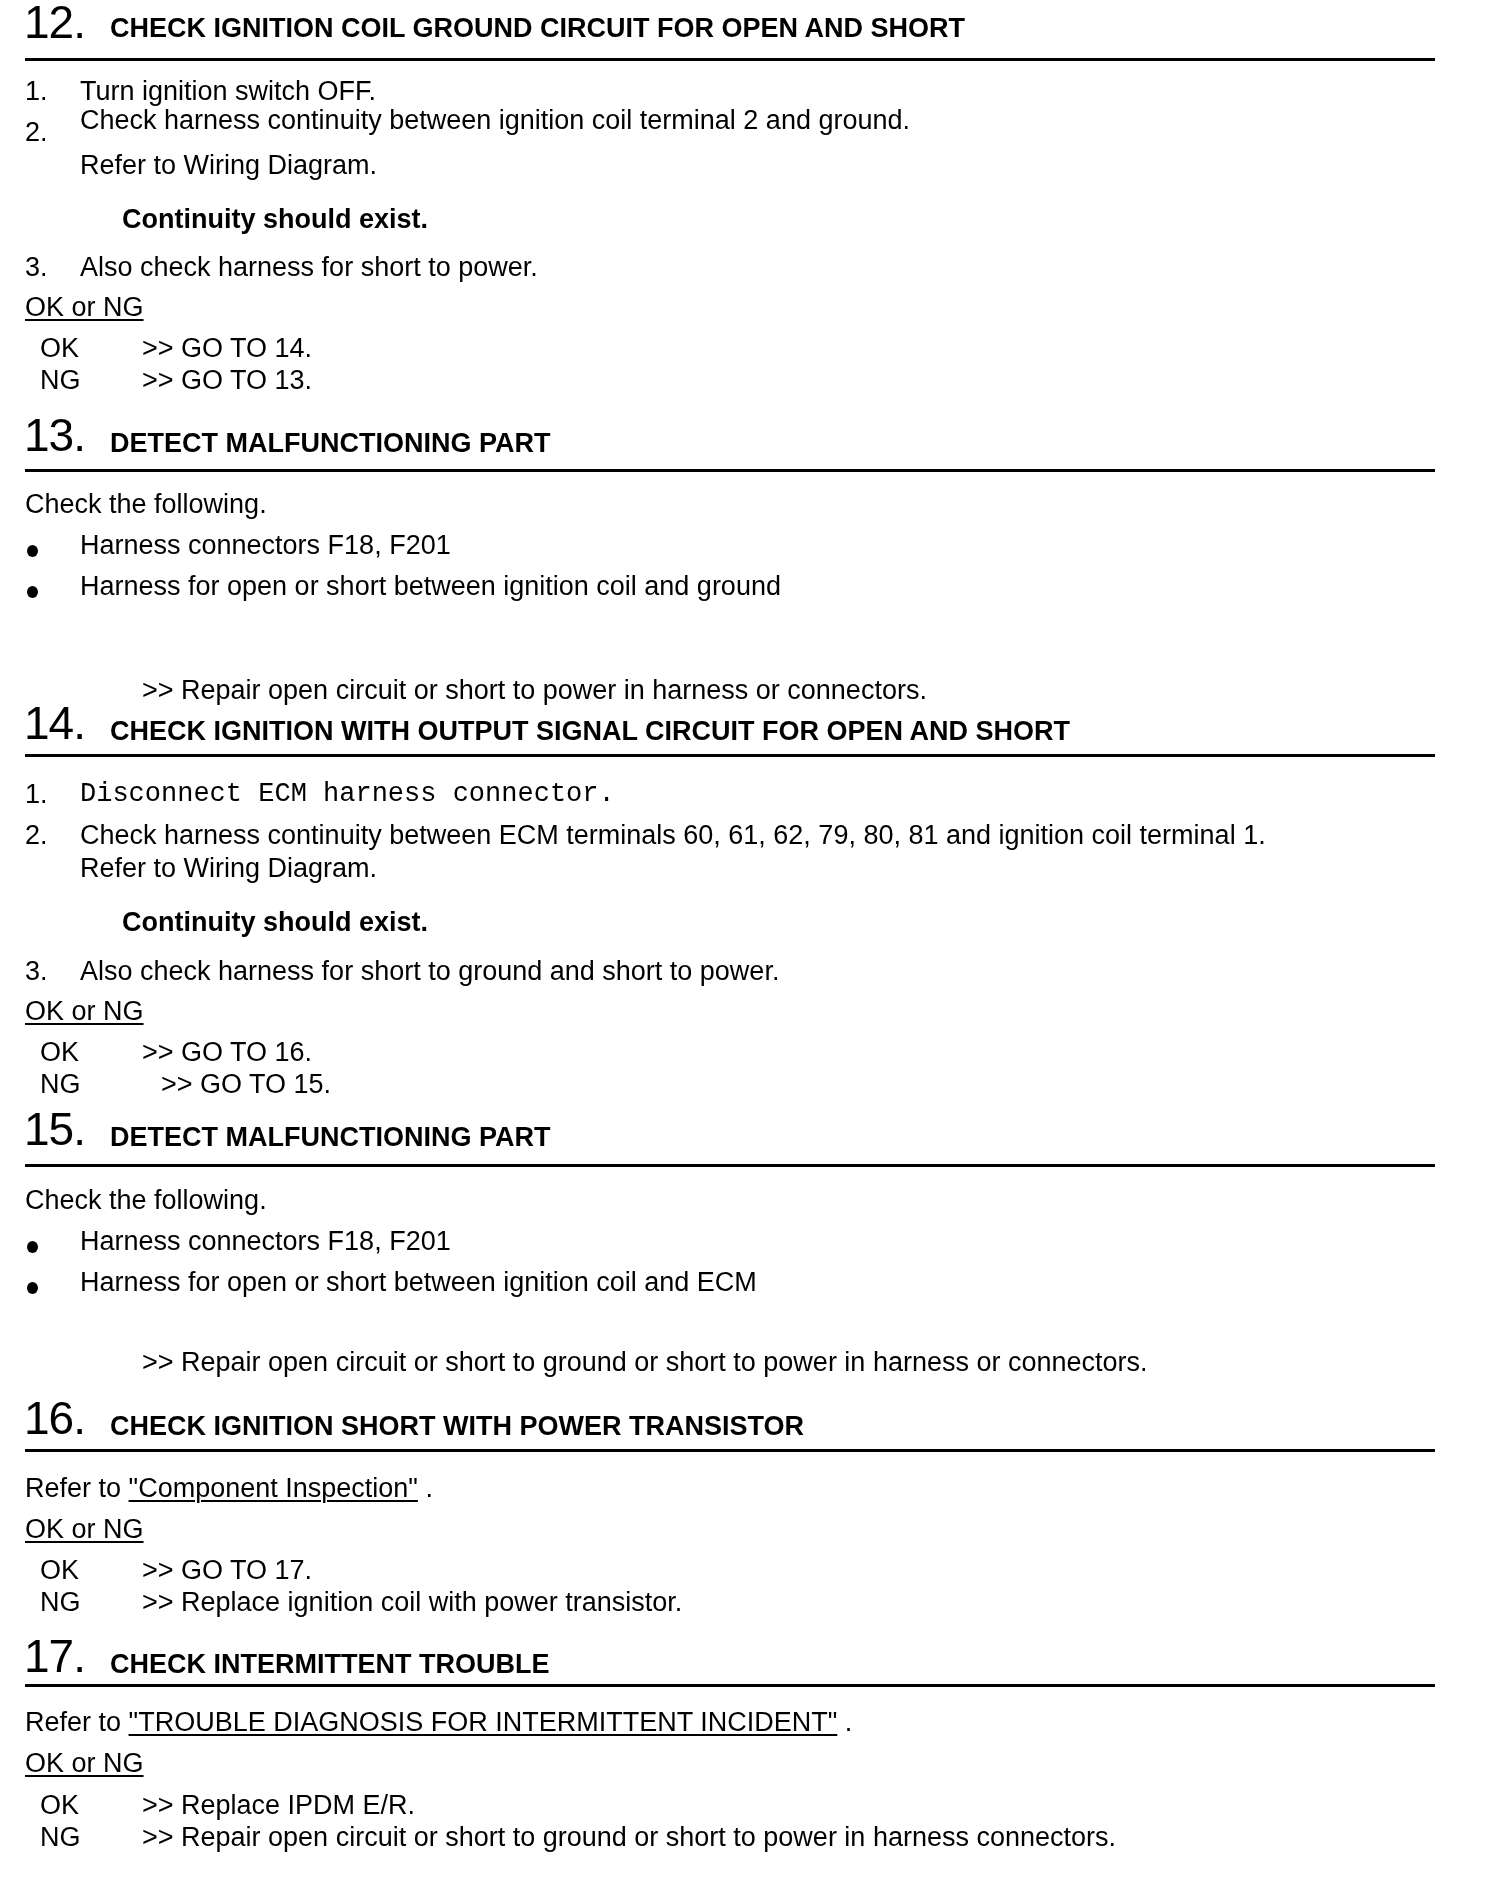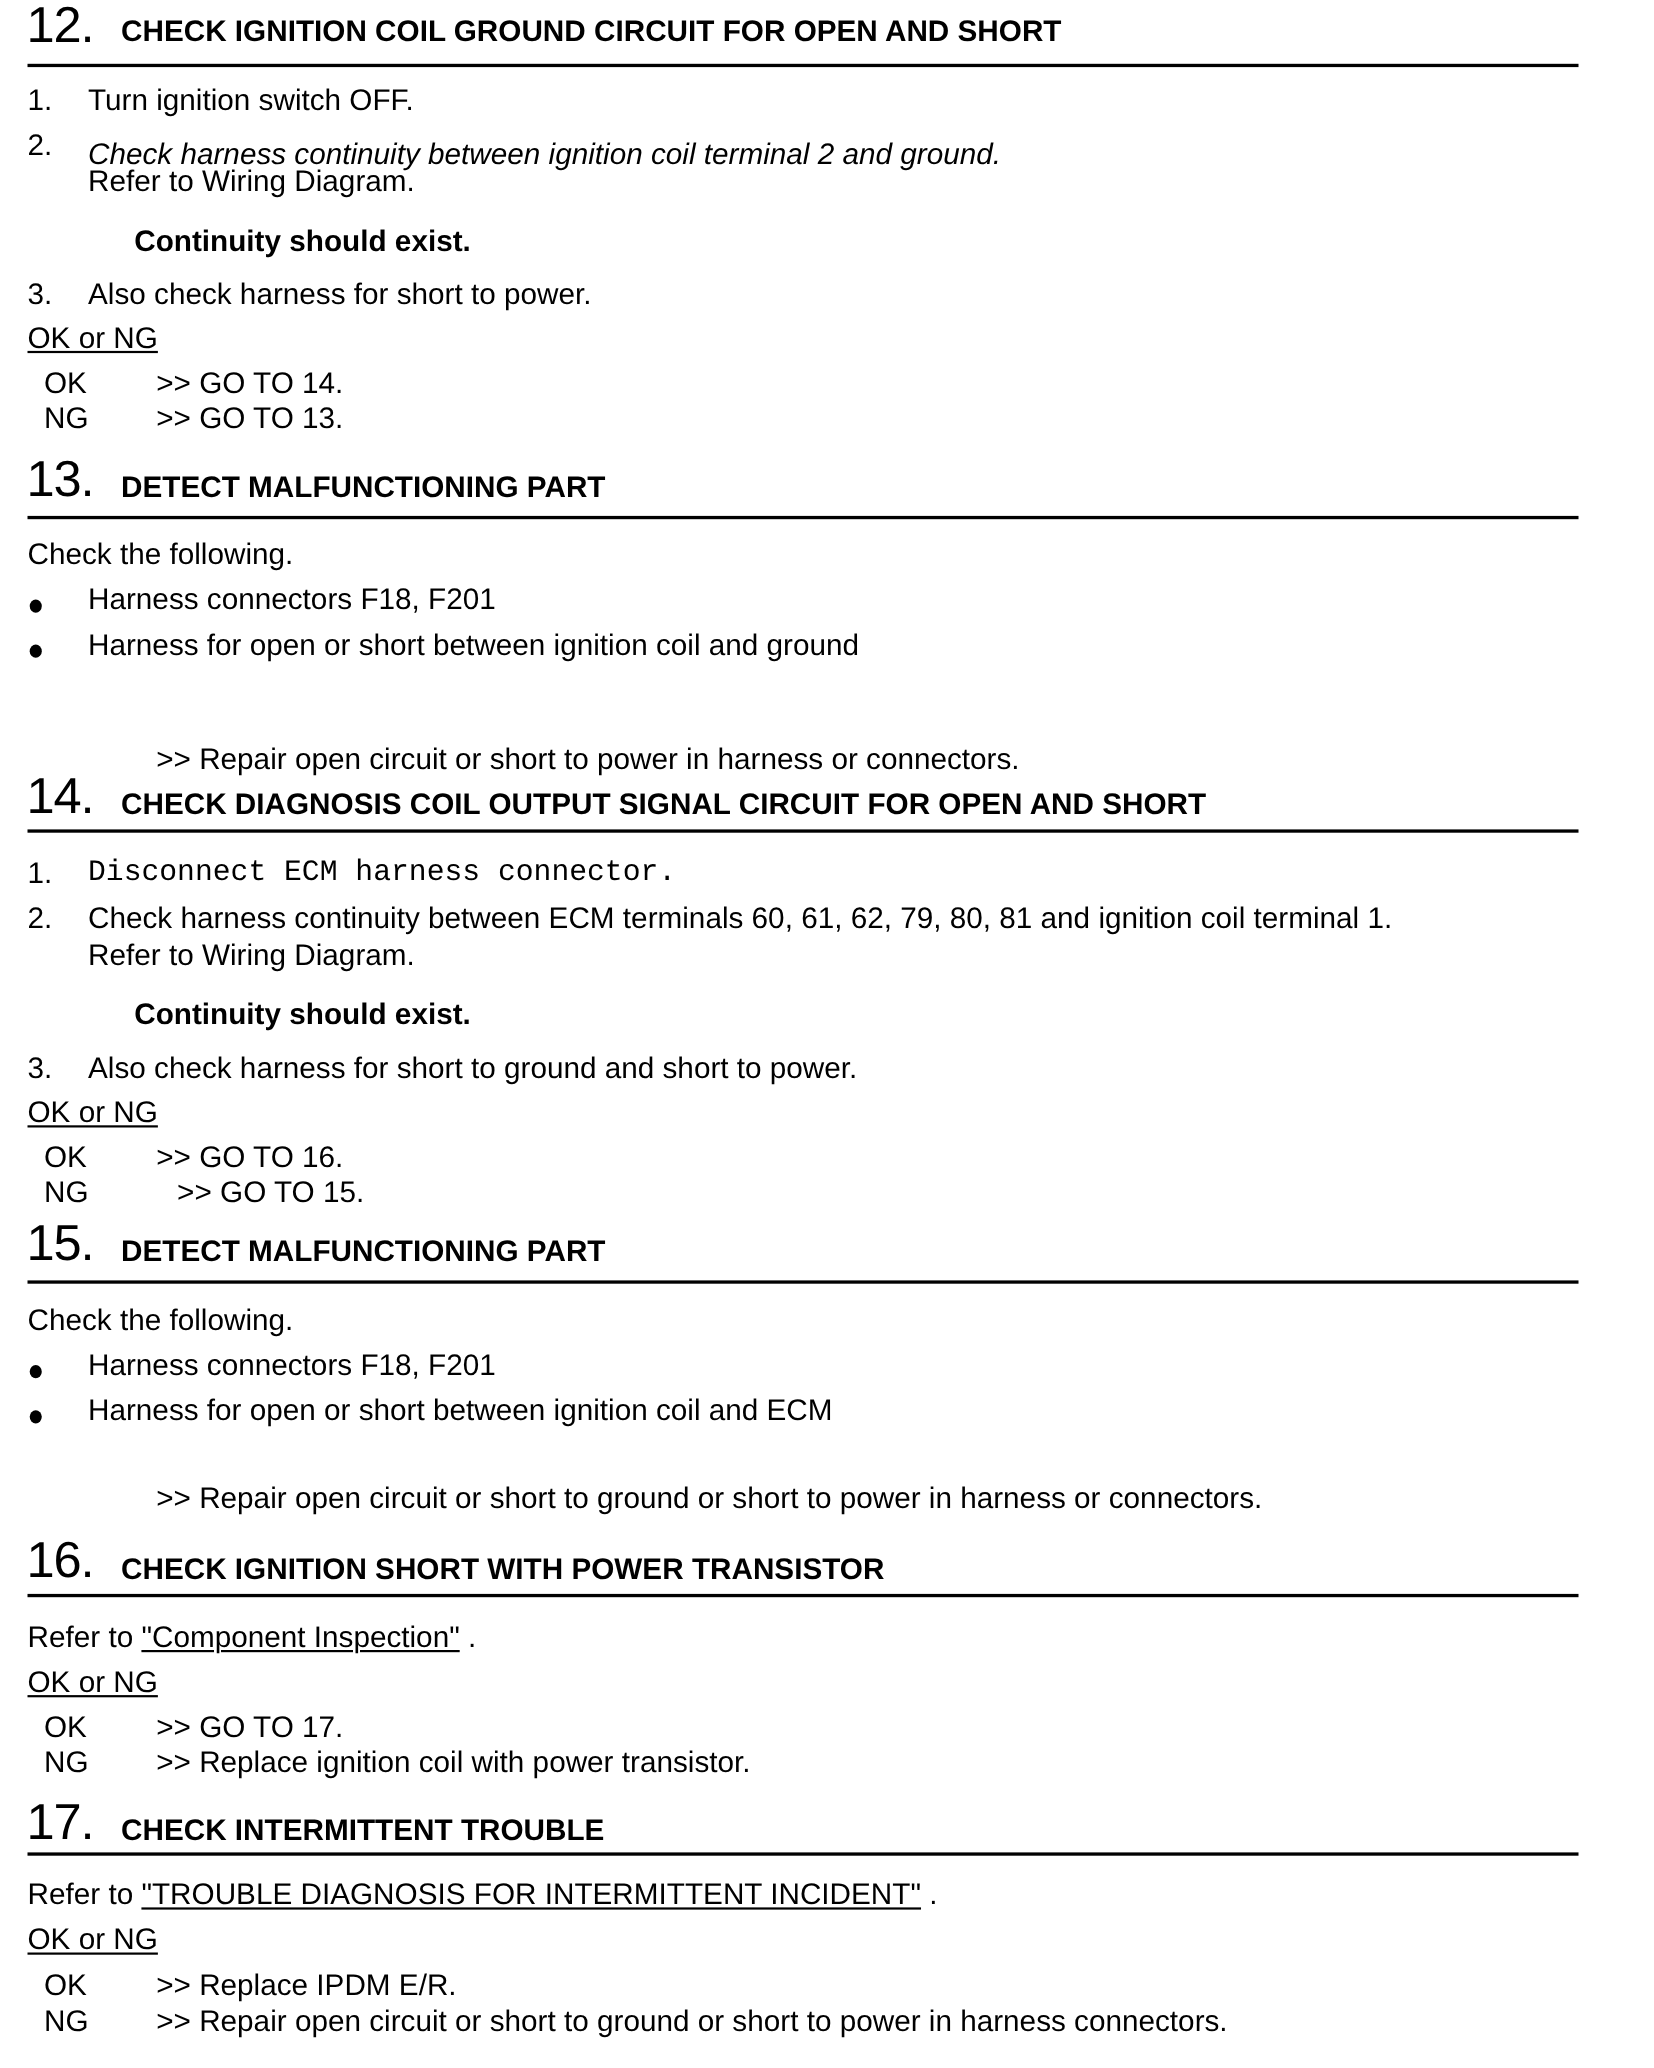--- a/index.html
+++ b/index.html
@@ -19,21 +19,21 @@
 
 <div>
   <span class="abs num" style="left:24px; top:-3px;">12.</span>
   <span class="abs htitle" style="left:110px; top:12px;">CHECK IGNITION COIL GROUND CIRCUIT FOR OPEN AND SHORT</span>
   <div class="rule" style="top:58px;"></div>
 
   <span class="abs t" style="left:25px; top:75px;">1.</span>
   <span class="abs t" style="left:80px; top:75px;">Turn ignition switch OFF.</span>
 
   <span class="abs t" style="left:25px; top:116px;">2.</span>
-  <span class="abs t" style="left:80px; top:124px;font-style:italic;">Check harness continuity between ignition coil terminal 2 and ground.</span>
+  <span class="abs t" style="left:80px; top:104px;">Check harness continuity between ignition coil terminal 2 and ground.</span>
   <span class="abs t" style="left:80px; top:149px;">Refer to Wiring Diagram.</span>
 
   <span class="abs t bold" style="left:122px; top:203px;">Continuity should exist.</span>
 
   <span class="abs t" style="left:25px; top:251px;">3.</span>
   <span class="abs t" style="left:80px; top:251px;">Also check harness for short to power.</span>
 
   <span class="abs t u" style="left:25px; top:291px;">OK or NG</span>
 
   <span class="abs t" style="left:40px; top:332px;">OK</span>
@@ -52,21 +52,21 @@
   <span class="bullet" style="left:27px; top:545px;"></span>
   <span class="abs t" style="left:80px; top:529px;">Harness connectors F18, F201</span>
   <span class="bullet" style="left:27px; top:586px;"></span>
   <span class="abs t" style="left:80px; top:570px;">Harness for open or short between ignition coil and ground</span>
 
   <span class="abs t" style="left:142px; top:674px;">&gt;&gt; Repair open circuit or short to power in harness or connectors.</span>
 </div>
 
 <div>
   <span class="abs num" style="left:24px; top:698px;">14.</span>
-  <span class="abs htitle" style="left:110px; top:715px;">CHECK DIAGNOSIS COIL OUTPUT SIGNAL CIRCUIT FOR OPEN AND SHORT</span>
+  <span class="abs htitle" style="left:110px; top:715px;">CHECK IGNITION WITH OUTPUT SIGNAL CIRCUIT FOR OPEN AND SHORT</span>
   <div class="rule" style="top:754px;"></div>
 
   <span class="abs t" style="left:25px; top:778px;">1.</span>
   <span class="abs t" style="left:80px; top:778px;font-family:Liberation Mono, monospace;">Disconnect ECM harness connector.</span>
 
   <span class="abs t" style="left:25px; top:819px;">2.</span>
   <span class="abs t" style="left:80px; top:819px;">Check harness continuity between ECM terminals 60, 61, 62, 79, 80, 81 and ignition coil terminal 1.</span>
   <span class="abs t" style="left:80px; top:852px;">Refer to Wiring Diagram.</span>
 
   <span class="abs t bold" style="left:122px; top:906px;">Continuity should exist.</span>

